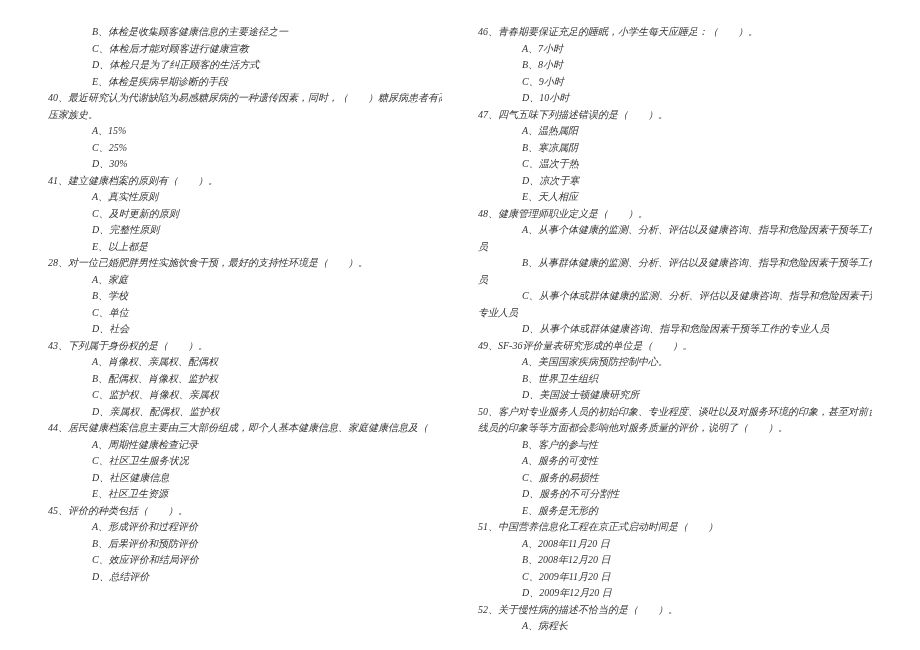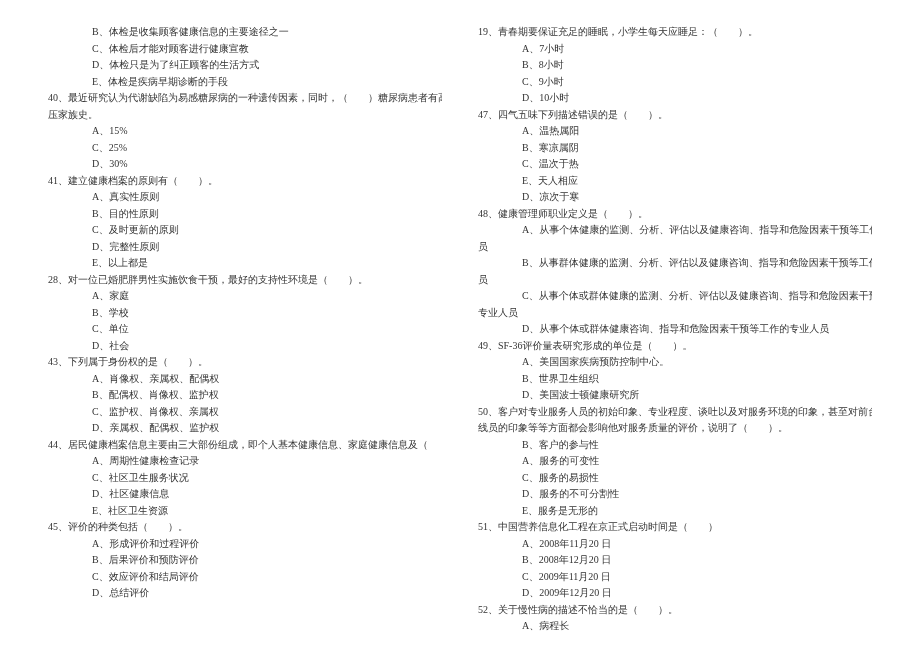--- a/index.html
+++ b/index.html
@@ -12,20 +12,21 @@
       color: #333;
       display: flex;
       flex-direction: column;
       padding: 24px 48px 10px 48px;
       line-height: 1.65;
     }
     .content {
       flex: 1;
       display: flex;
       gap: 36px;
+      font-style: italic;
     }
     .col {
       flex: 1;
       min-width: 0;
     }
     .q-stem {
       padding-left: 0;
     }
     .q-cont { padding-left: 0; }
     .opt {
@@ -45,21 +46,20 @@
     <div class="line opt">E、体检是疾病早期诊断的手段</div>
 
     <div class="line q-stem">40、最近研究认为代谢缺陷为易感糖尿病的一种遗传因素，同时，（　　）糖尿病患者有高血</div>
     <div class="line q-cont">压家族史。</div>
     <div class="line opt">A、15%</div>
     <div class="line opt">C、25%</div>
     <div class="line opt">D、30%</div>
 
     <div class="line q-stem">41、建立健康档案的原则有（　　）。</div>
     <div class="line opt">A、真实性原则</div>
-    <div class="line opt">B、目的性原则</div>
     <div class="line opt">C、及时更新的原则</div>
     <div class="line opt">D、完整性原则</div>
     <div class="line opt">E、以上都是</div>
 
     <div class="line q-stem">28、对一位已婚肥胖男性实施饮食干预，最好的支持性环境是（　　）。</div>
     <div class="line opt">A、家庭</div>
     <div class="line opt">B、学校</div>
     <div class="line opt">C、单位</div>
     <div class="line opt">D、社会</div>
 
@@ -77,32 +77,32 @@
 
     <div class="line q-stem">45、评价的种类包括（　　）。</div>
     <div class="line opt">A、形成评价和过程评价</div>
     <div class="line opt">B、后果评价和预防评价</div>
     <div class="line opt">C、效应评价和结局评价</div>
     <div class="line opt">D、总结评价</div>
 
   </div>
 
   <div class="col">
-    <div class="line q-stem">19、青春期要保证充足的睡眠，小学生每天应睡足：（　　）。</div>
+    <div class="line q-stem">46、青春期要保证充足的睡眠，小学生每天应睡足：（　　）。</div>
     <div class="line opt">A、7小时</div>
     <div class="line opt">B、8小时</div>
     <div class="line opt">C、9小时</div>
     <div class="line opt">D、10小时</div>
 
     <div class="line q-stem">47、四气五味下列描述错误的是（　　）。</div>
     <div class="line opt">A、温热属阳</div>
     <div class="line opt">B、寒凉属阴</div>
     <div class="line opt">C、温次于热</div>
+    <div class="line opt">D、凉次于寒</div>
     <div class="line opt">E、天人相应</div>
-    <div class="line opt">D、凉次于寒</div>
 
     <div class="line q-stem">48、健康管理师职业定义是（　　）。</div>
     <div class="line opt">A、从事个体健康的监测、分析、评估以及健康咨询、指导和危险因素干预等工作的专业人</div>
     <div class="line q-cont">员</div>
     <div class="line opt">B、从事群体健康的监测、分析、评估以及健康咨询、指导和危险因素干预等工作的专业人</div>
     <div class="line q-cont">员</div>
     <div class="line opt">C、从事个体或群体健康的监测、分析、评估以及健康咨询、指导和危险因素干预等工作的</div>
     <div class="line q-cont">专业人员</div>
     <div class="line opt">D、从事个体或群体健康咨询、指导和危险因素干预等工作的专业人员</div>
 

